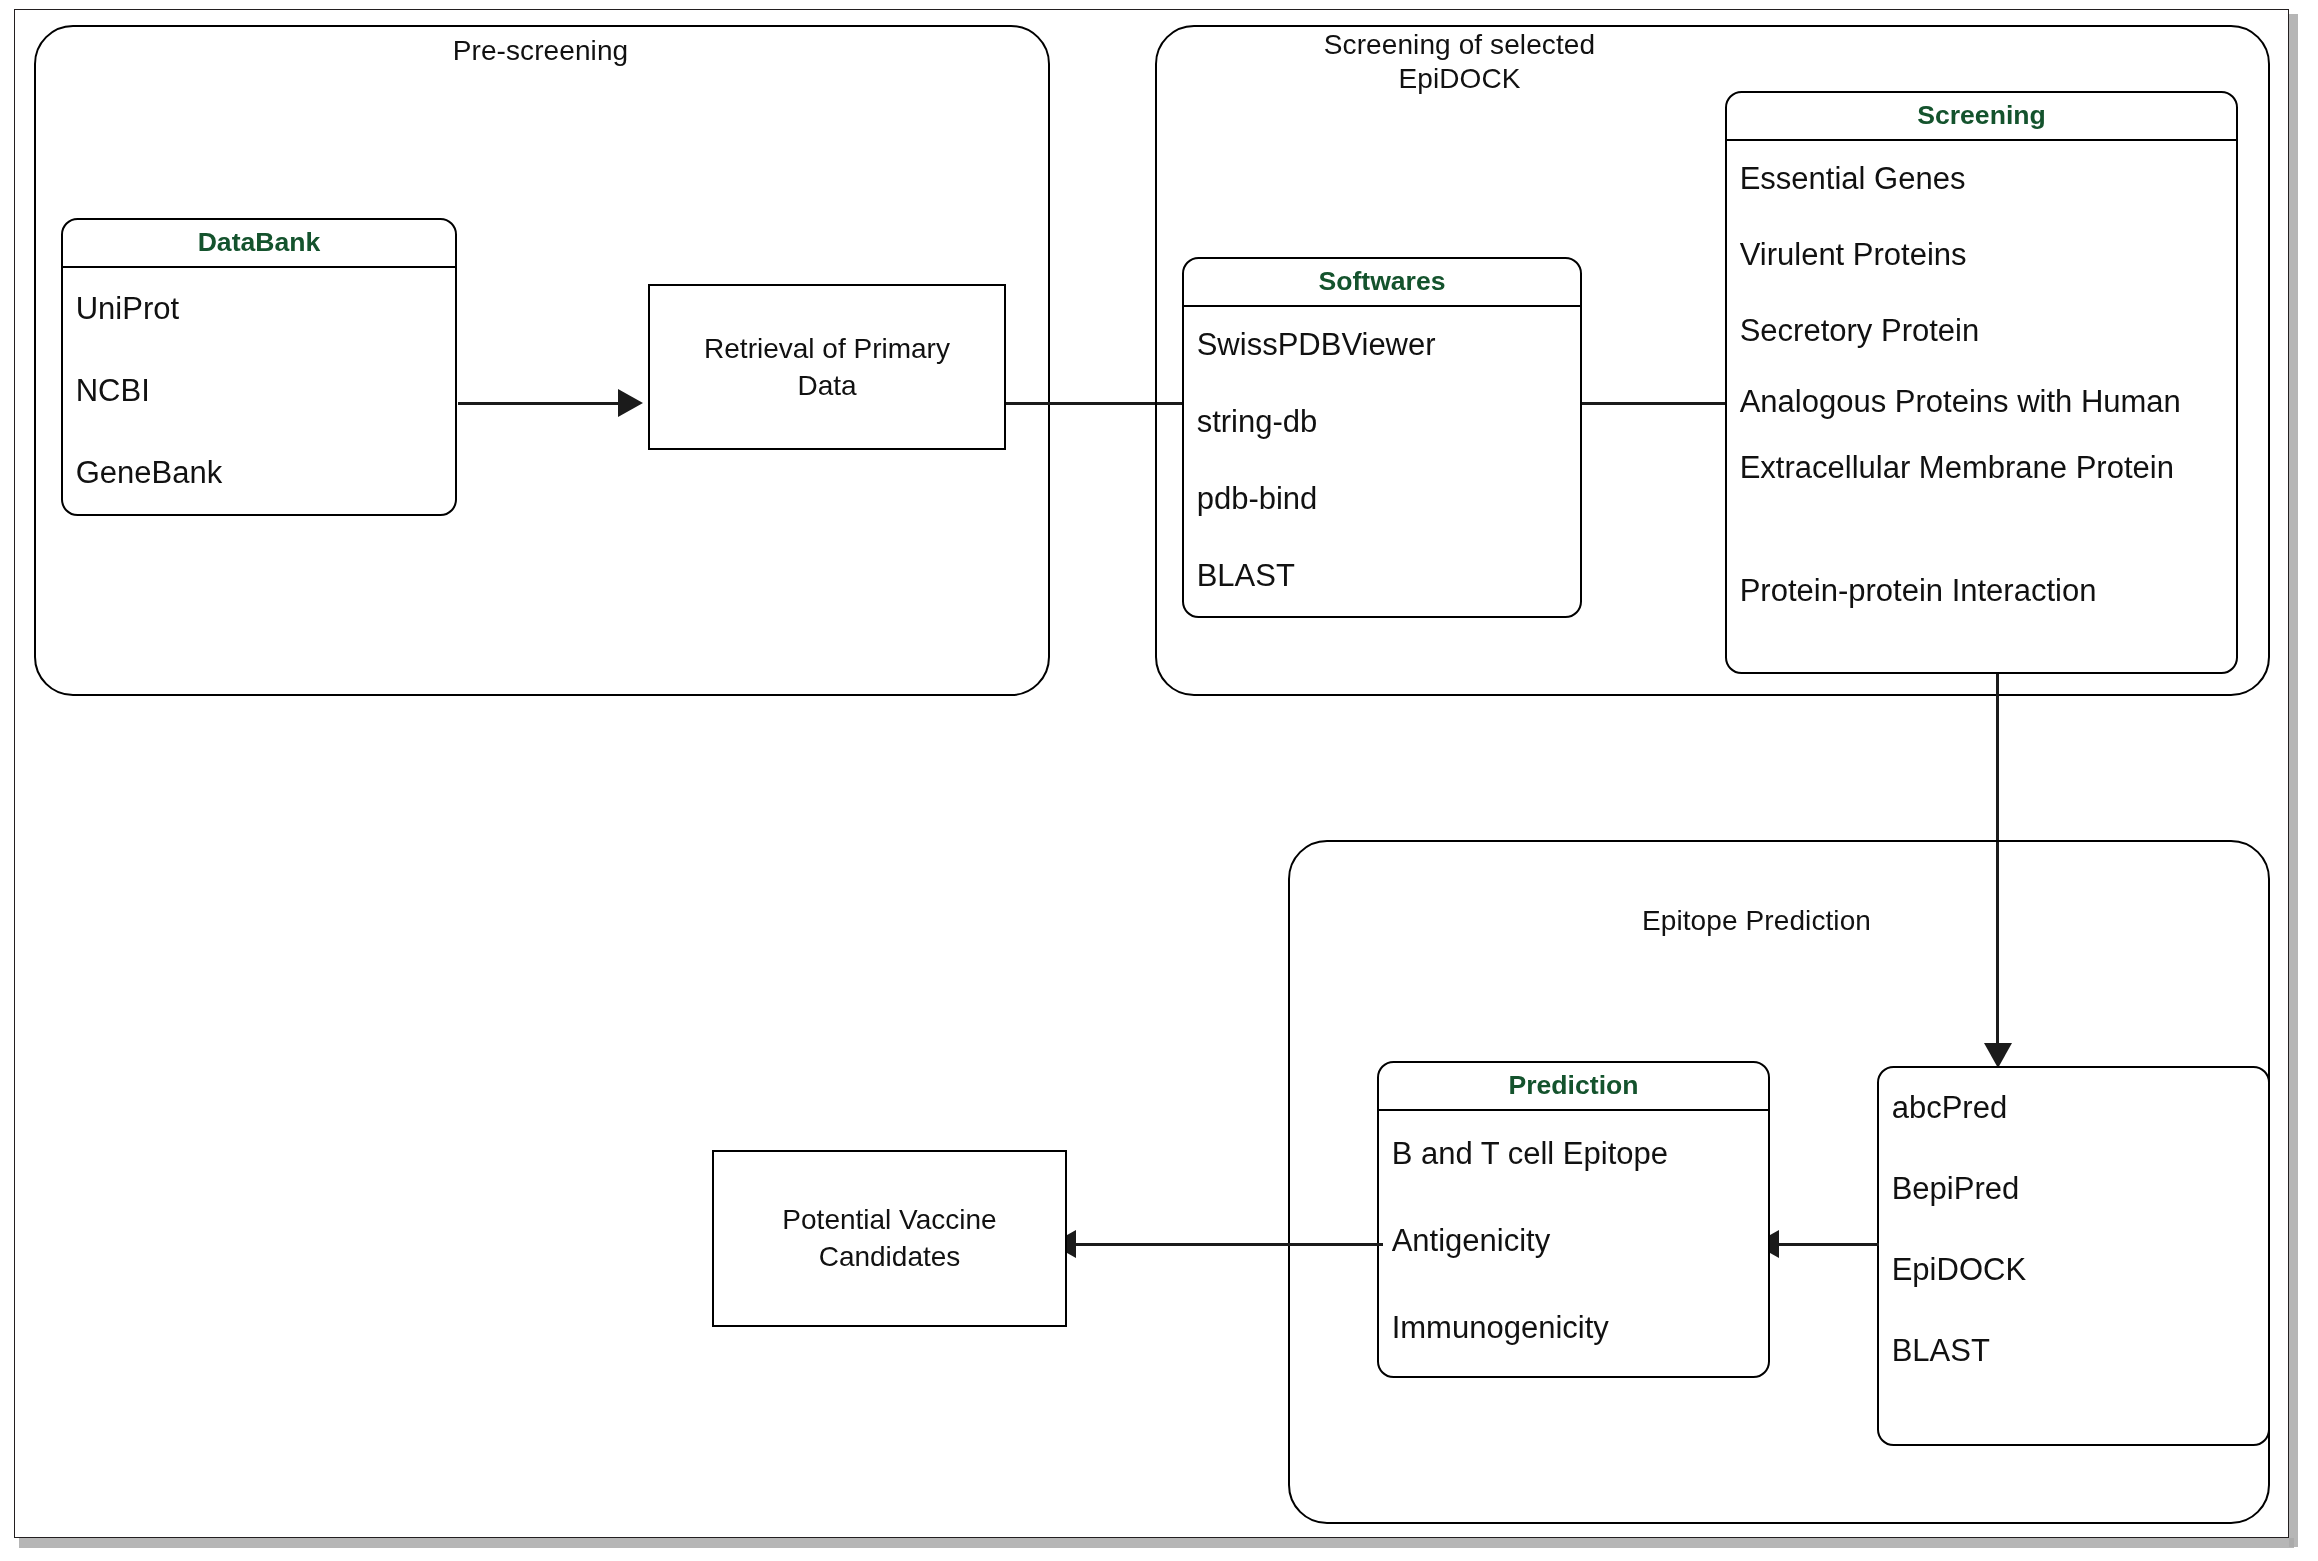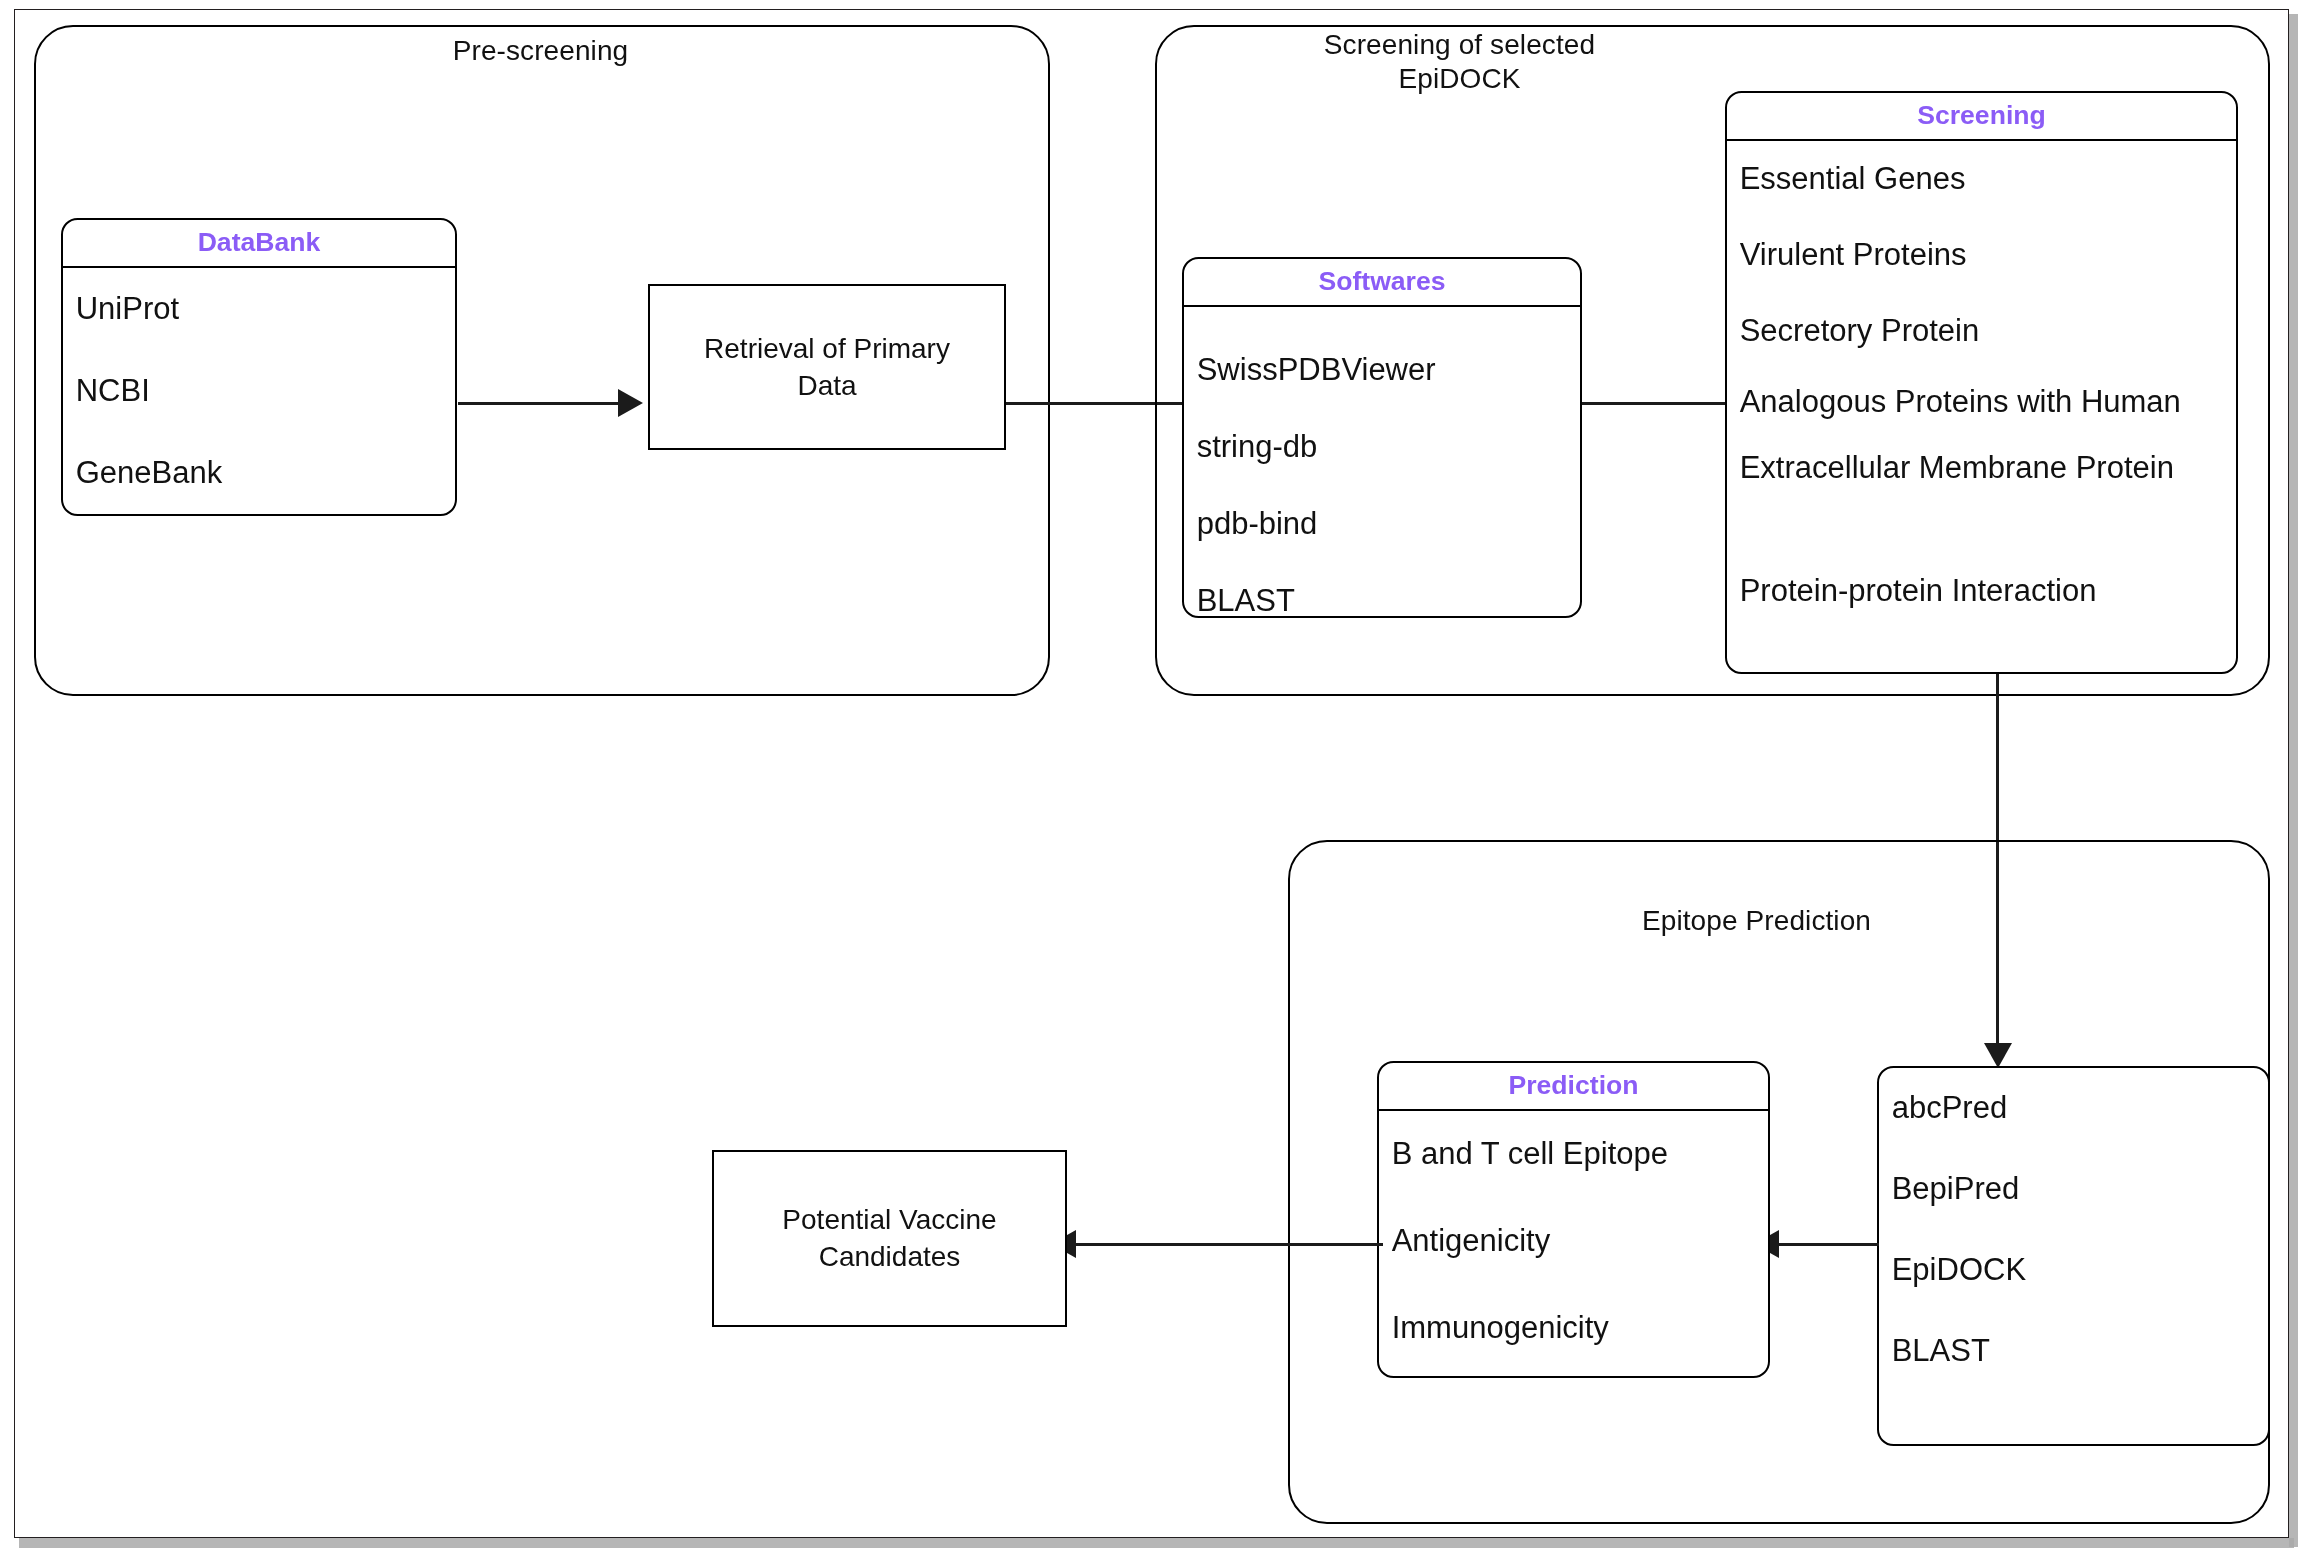--- a/index.html
+++ b/index.html
@@ -75,21 +75,21 @@
     overflow: hidden;
   }
   .classbox .cb-head {
     height: 46px;
     display: flex;
     align-items: center;
     justify-content: center;
     border-bottom: 2.5px solid #000000;
     font-weight: bold;
     font-size: 26.6px;
-    color: #8b5cf6;
+    color: #14532d;
   }
   .classbox .cb-body {
     padding: 0;
   }
   .classbox .cb-item {
     font-size: 31px;
     color: #111111;
     padding-left: 12.7px;
     white-space: nowrap;
     overflow: hidden;
@@ -182,21 +182,21 @@
     </div>
 
     <div class="panel" style="left:1140px; top:15px; width:1115px; height:671px;">
     </div>
     <div class="panel-title" style="left:1191px; top:17.7px; width:507px;">Screening of selected
 EpiDOCK</div>
 
     <div class="classbox" style="left:1167px; top:247px; width:400px; height:361px;">
       <div class="cb-head">Softwares</div>
       <div class="cb-body">
-        <div class="cb-item" style="height:77px;margin-top:25px;">SwissPDBViewer</div>
+        <div class="cb-item" style="height:77px;">SwissPDBViewer</div>
         <div class="cb-item" style="height:77px;">string-db</div>
         <div class="cb-item" style="height:77px;">pdb-bind</div>
         <div class="cb-item" style="height:77px;">BLAST</div>
       </div>
     </div>
 
     <div class="connector" style="left:1567px; top:379px; width:190px; height:29px;">
       <div class="conn-line-h" style="left:0; top:12.7px; width:158px;"></div>
       <div class="arrowhead arrow-right" style="left:155px; top:0.6px;"></div>
     </div>

